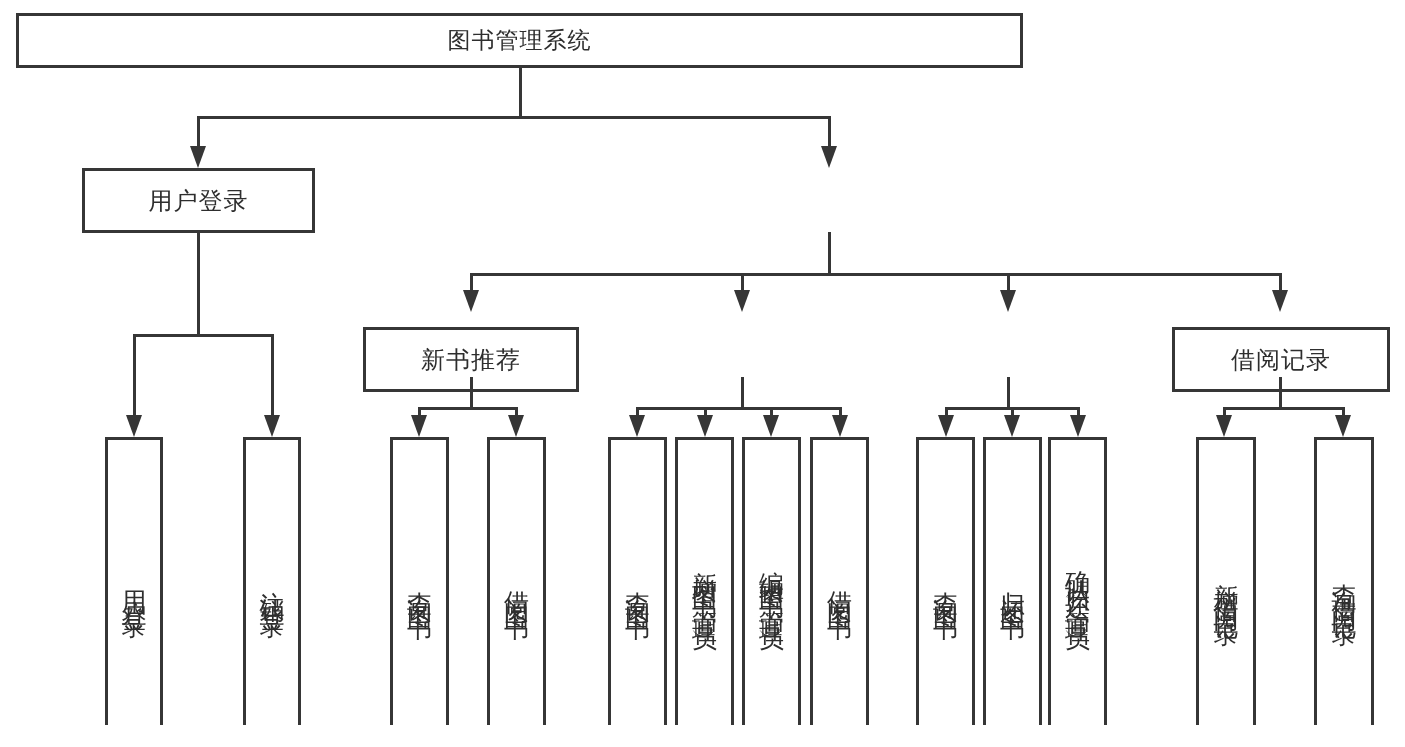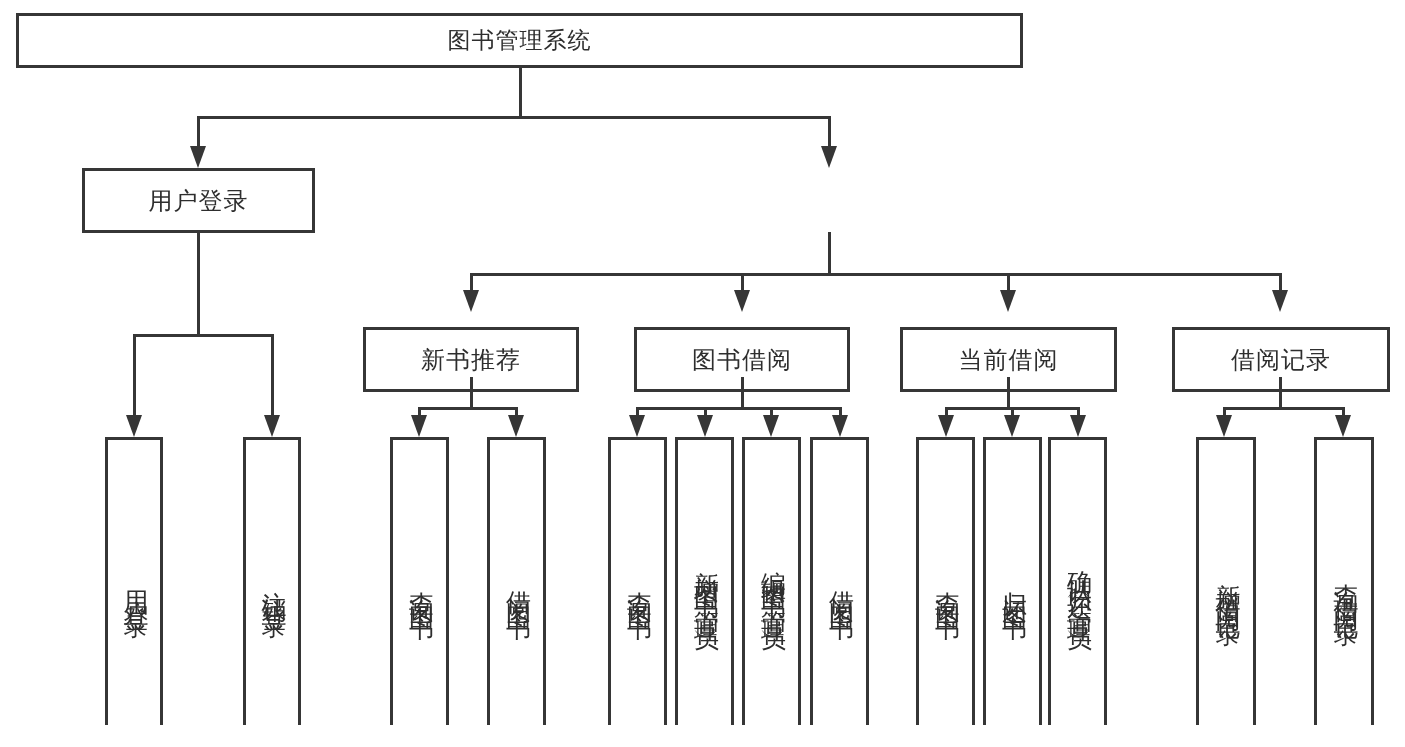--- a/index.html
+++ b/index.html
@@ -7,21 +7,21 @@
     --text:#2e2e2e;
     --watermark:#9e9e9e;
     --bg:#ffffff;
   }
   html,body{margin:0;padding:0;background:var(--bg);}
   #stage{
     position:relative;
     width:1405px;height:725px;
     background:var(--bg);
     overflow:hidden;
-    font-family:Liberation Mono, monospace;
+    font-family:Liberation Sans, sans-serif;
     color:var(--text);
   }
   .box{
     position:absolute;
     box-sizing:border-box;
     border:3px solid var(--line);
     background:#fff;
     display:flex;
     align-items:center;
     justify-content:center;
@@ -67,26 +67,20 @@
   <div class="box rootbox">
     <span>图书管理系统</span>
   </div>
 
   <div class="box hbox" style="left:82px;width:233px;">
     <span>用户登录</span>
   </div>
 
   <div class="box l3box" style="left:363px;width:216px;">
     <span>新书推荐</span>
-  </div>
-  <div class="box l3box" style="left:634px;width:216px;">
-    <span>图书借阅</span>
-  </div>
-  <div class="box l3box" style="left:900px;width:217px;">
-    <span>当前借阅</span>
   </div>
   <div class="box l3box" style="left:1172px;width:218px;">
     <span>借阅记录</span>
   </div>
 
   <div class="box leaf" style="left:105px;width:58px;">
     <span class="vtext">用户登录</span>
   </div>
   <div class="box leaf" style="left:243px;width:58px;">
     <span class="vtext">注销登录</span>

